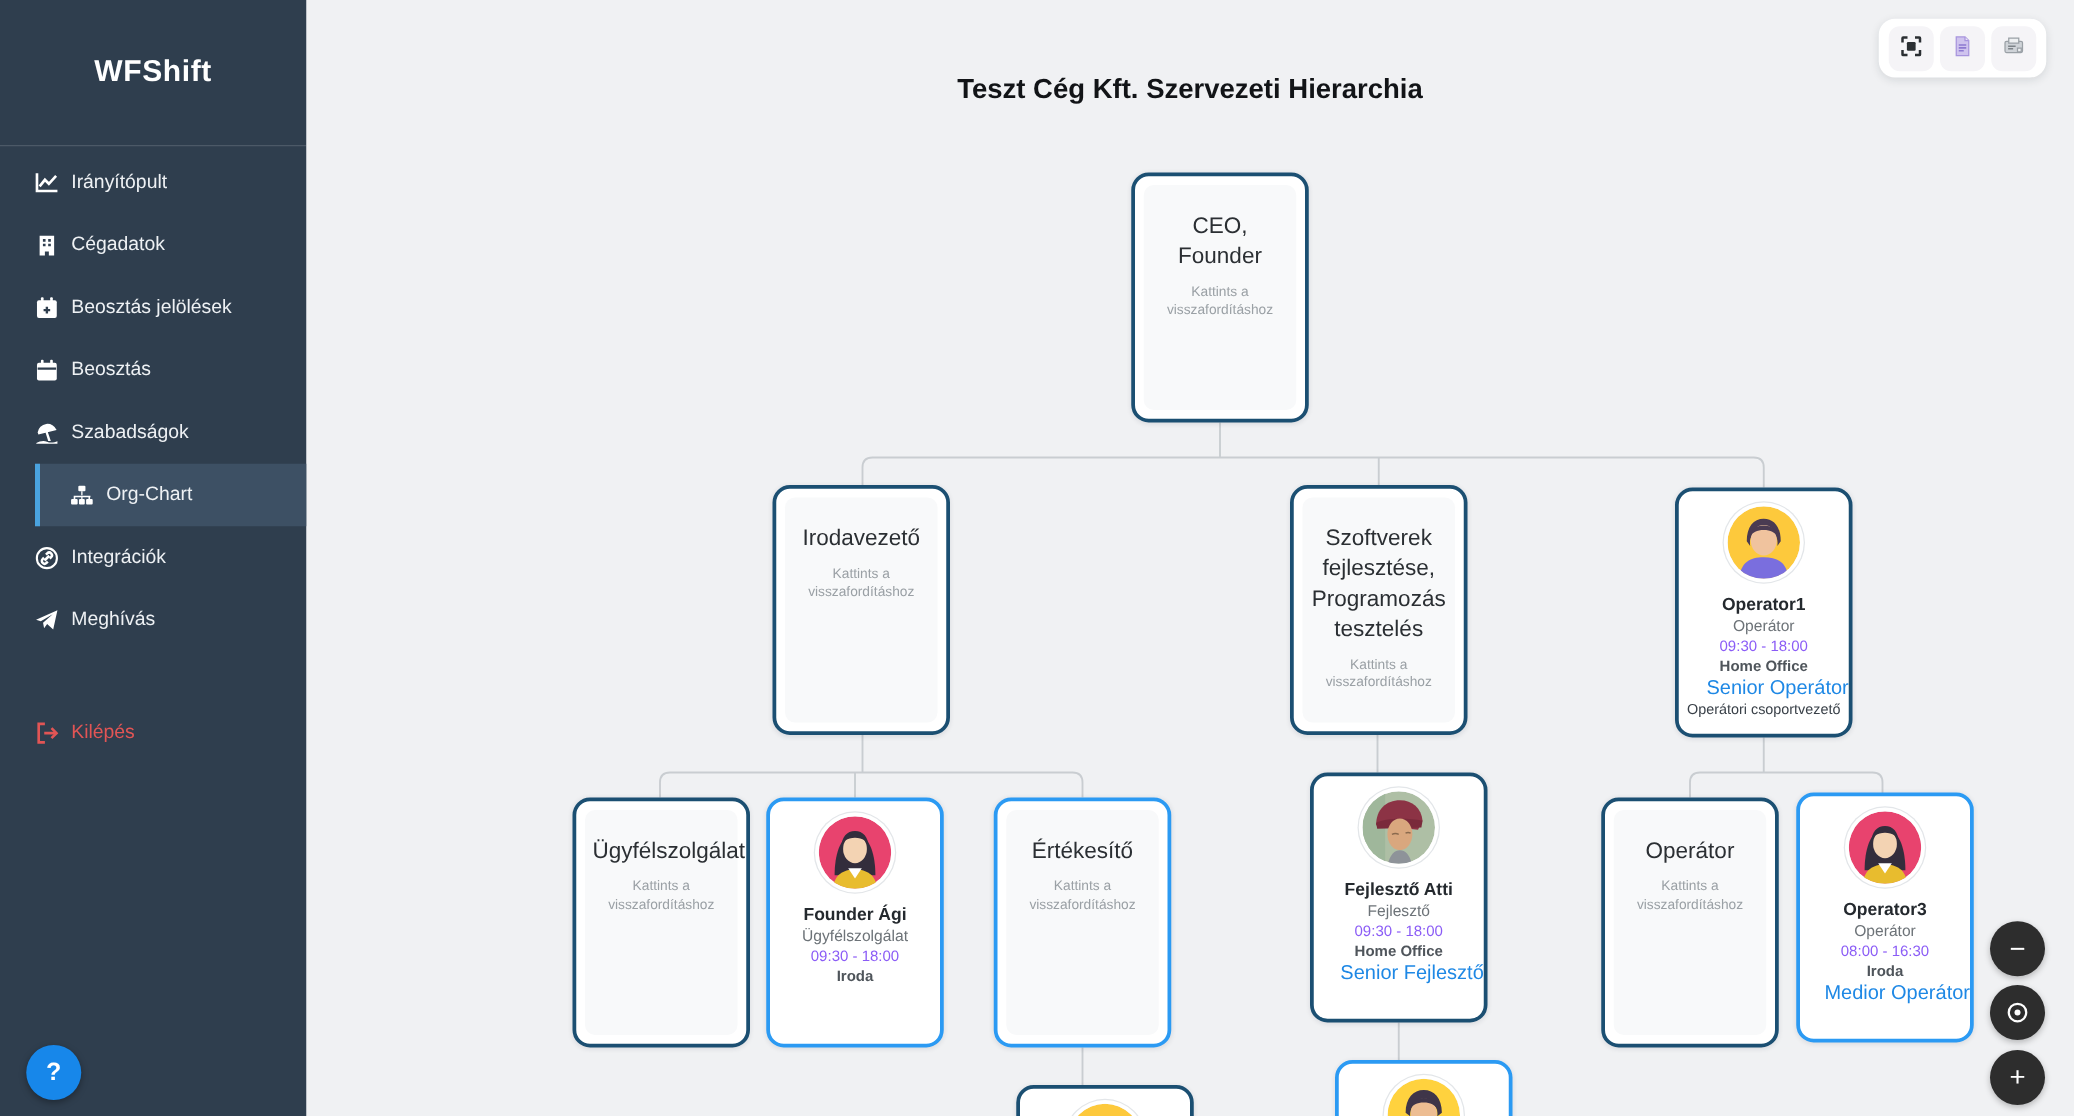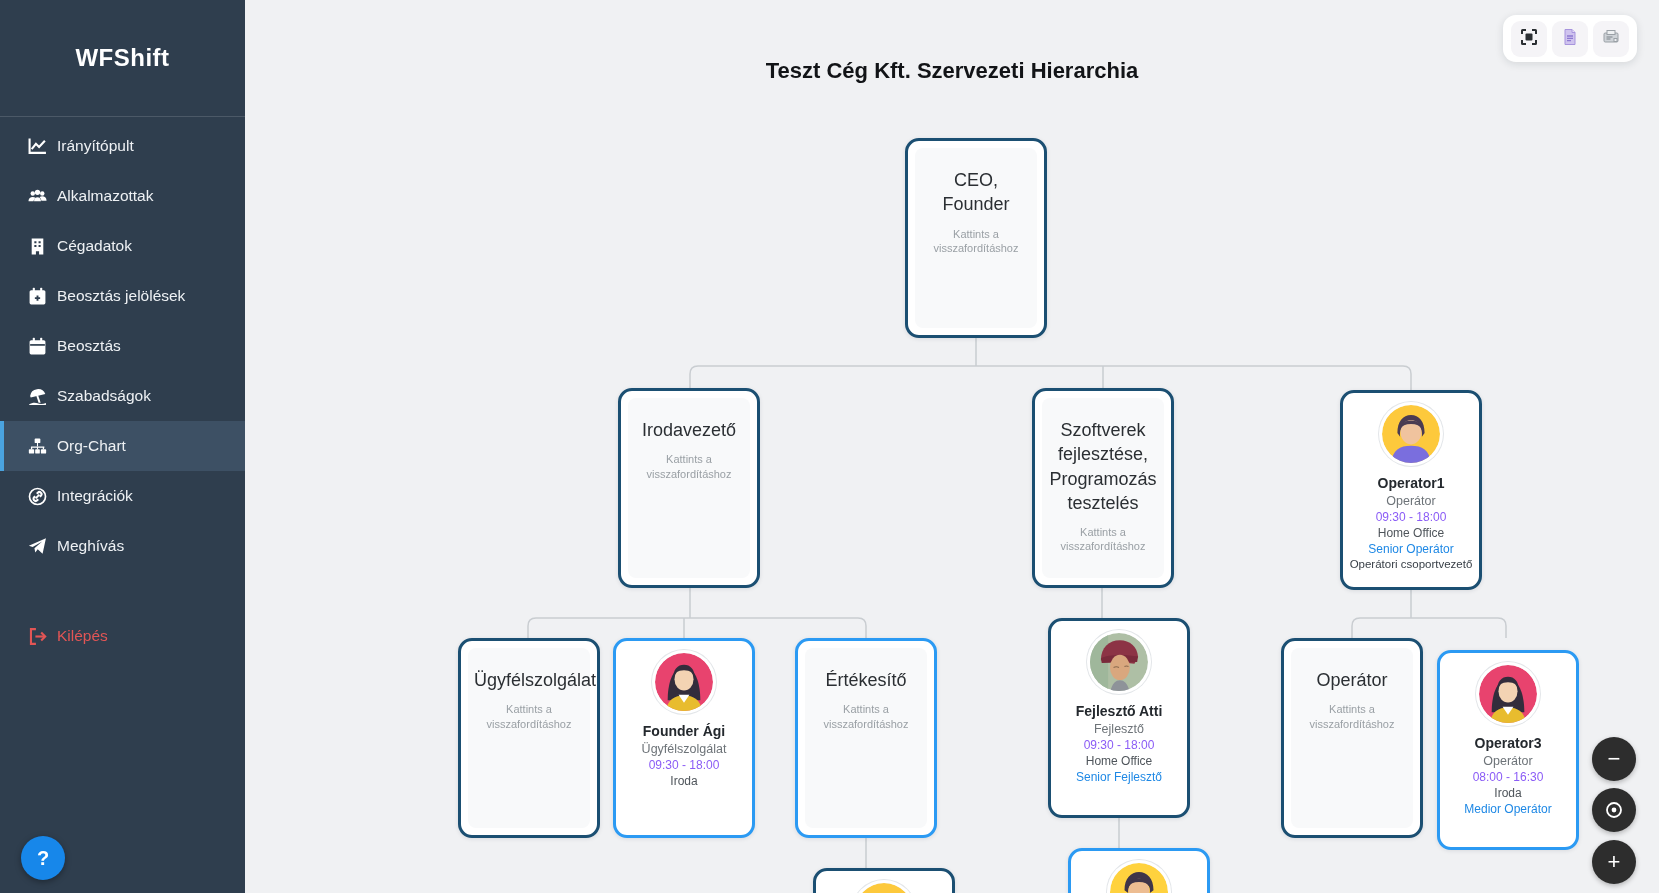--- a/index.html
+++ b/index.html
@@ -6,21 +6,21 @@
   html,body { width:1659px; height:893px; overflow:hidden; font-family:"Liberation Sans", sans-serif; background:#f0f1f3; }
   .app { position:relative; width:1659px; height:893px; }
 
   
   .sidebar { position:absolute; left:0; top:0; width:245px; height:893px; background:#2f3e4e; z-index:5; }
   .brand { color:#fff; font-size:24px; font-weight:700; text-align:center; padding-top:44px; letter-spacing:.5px; }
   .side-divider { border-top:1px solid rgba(255,255,255,.14); margin-top:44px; }
   .menu { margin-top:4px; }
   .menu-item { display:flex; align-items:center; gap:10px; height:50px; padding-left:28px; color:#eef1f4; font-size:15.5px; cursor:pointer; position:relative;text-align:center; }
   .menu-item .mi-icon { width:19px; height:19px; flex:0 0 19px; display:flex; align-items:center; }
-  .menu-item.active { background:#3d5064; }
+  .menu-item.active { background:#3d5064;margin-left:28px; }
   .menu-item.active::before { content:""; position:absolute; left:0; top:0; bottom:0; width:4px; background:#4aa3df; }
   .menu-item.logout { color:#e25555; margin-top:40px; }
   .help-fab { position:absolute; left:21px; top:836px; width:44px; height:44px; border-radius:50%; background:#1787ea; color:#fff; font-size:20px; font-weight:700; display:flex; align-items:center; justify-content:center; box-shadow:0 2px 6px rgba(0,0,0,.35); cursor:pointer; }
 
   
   .page-title { position:absolute; left:245px; right:0; top:58px; text-align:center; font-size:22px; font-weight:700; color:#121417; z-index:2; }
   .toolbar { position:absolute; left:1503px; top:15px; width:134px; height:47px; background:#fff; border-radius:13px; box-shadow:0 2px 8px rgba(20,30,40,.12); display:flex; align-items:center; justify-content:center; gap:5px; z-index:6; }
   .tb-btn { width:36px; height:36px; border-radius:9px; background:#f5f4f7; border:none; display:flex; align-items:center; justify-content:center; cursor:pointer; }
 
   
@@ -31,22 +31,22 @@
   .node.blue { border:3px solid #2b9af3; }
   .panel { position:absolute; inset:7px; background:#f8f9fa; border-radius:8px; padding:20px 6px 0; text-align:center; }
   .node-title { font-size:18px; color:#2b2f33; line-height:1.35; }
   .node-hint { margin-top:10px; font-size:11px; color:#9aa0a5; line-height:1.3; }
   .person { text-align:center; }
   .avatar { width:58px; height:58px; margin:12px auto 0; border-radius:50%; box-shadow:0 0 0 3px #fff, 0 0 0 4px #e3e6e9; overflow:hidden; }
   .avatar svg { display:block; width:58px; height:58px; }
   .p-name { margin-top:12px; font-size:14px; font-weight:700; color:#24292e; }
   .p-role { margin-top:3px; font-size:12.5px; color:#6d7378; }
   .p-time { margin-top:2px; font-size:12px; color:#8b5cf6; }
-  .p-loc  { margin-top:2px; font-size:12px; color:#4f555b; font-weight:400; }
-  .p-link { display:block; margin-top:2px; font-size:12px; color:#1e88e5; text-decoration:none; cursor:pointer; }
+  .p-loc  { margin-top:2px; font-size:12px; color:#4f555b; font-weight:700; }
+  .p-link { display:block; margin-top:2px; font-size:16px; color:#1e88e5; text-decoration:none; cursor:pointer;text-align:right; }
   .p-extra{ margin-top:2px; font-size:11.5px; color:#394048;text-align:center; }
 
   
   .zoom-ctl { position:absolute; left:1592px; width:44px; height:44px; border-radius:50%; background:#2d2d2d; color:#fff; border:none; display:flex; align-items:center; justify-content:center; font-size:22px; cursor:pointer; z-index:6; box-shadow:0 2px 5px rgba(0,0,0,.25); }
   .zoom-out { top:737px; }
   .zoom-center { top:788px; }
   .zoom-in { top:840px; }
 </style>
 </head>
 <body>
@@ -58,31 +58,20 @@
     <div class="side-divider"></div>
     <div class="menu">
       <div class="menu-item">
         <span class="mi-icon">
           <svg viewBox="0 0 18 18" width="19" height="19">
               <path d="M1.5 1.5v13.5H17" stroke="#fff" stroke-width="2" fill="none"></path>
               <path d="M3.5 11.5l4-5 3 3 5.5-6" stroke="#fff" stroke-width="2" fill="none"></path>
             </svg>
         </span>
         <span>Irányítópult</span>
-      </div>
-      <div class="menu-item">
-        <span class="mi-icon">
-          <svg viewBox="0 0 18 18" width="19" height="19" fill="#fff">
-              <circle cx="4.5" cy="6.2" r="2.1"></circle>
-              <circle cx="13.5" cy="6.2" r="2.1"></circle>
-              <circle cx="9" cy="5" r="2.5"></circle>
-              <path d="M0.5 13c0-2.2 1.7-3.6 4-3.6 1 0 1.9.3 2.6.8-1.1.9-1.8 2.2-1.8 3.4H.5zM17.5 13h-4.8c0-1.2-.7-2.5-1.8-3.4.7-.5 1.6-.8 2.6-.8 2.3 0 4 1.4 4 3.6zM5.7 13.6c0-2.3 1.5-3.8 3.3-3.8s3.3 1.5 3.3 3.8z"></path>
-            </svg>
-        </span>
-        <span>Alkalmazottak</span>
       </div>
       <div class="menu-item">
         <span class="mi-icon">
           <svg viewBox="0 0 18 18" width="19" height="19" fill="#fff">
               <path d="M3.5 1.5h11V16.5h-4v-3h-3v3h-4zM6 4h2v2H6zM10 4h2v2h-2zM6 7.5h2v2H6zM10 7.5h2v2h-2z" fill-rule="evenodd"></path>
             </svg>
         </span>
         <span>Cégadatok</span>
       </div>
       <div class="menu-item">
@@ -300,21 +289,21 @@
       <a class="p-link">Senior Fejlesztő</a>
     </div>
 
     <div class="node navy" style="left:1281px; top:638px;">
       <div class="panel">
         <div class="node-title">Operátor</div>
         <div class="node-hint">Kattints a visszafordításhoz</div>
       </div>
     </div>
 
-    <div class="node blue person" style="left:1437px; top:650px;">
+    <div class="node blue person" style="left:1437px; top:634px;">
       <div class="avatar">
         <svg viewBox="0 0 64 64">
             <circle cx="32" cy="32" r="32" fill="#e8436e"></circle>
             <path d="M14 52c0-16 4-36 18-36s18 20 18 36z" fill="#332d3c"></path>
             <path d="M12 66c1-14 9-19 20-19s19 5 20 19z" fill="#e8bc2e"></path>
             <path d="M26 46h12l-6 9z" fill="#fff"></path>
             <ellipse cx="32" cy="29" rx="10.5" ry="12.5" fill="#f3d3b3"></ellipse>
             <path d="M20 28c0-10 5-15 12-15s12 5 12 15c-1-6-5-9-12-9s-11 3-12 9z" fill="#332d3c"></path>
           </svg>
       </div>

